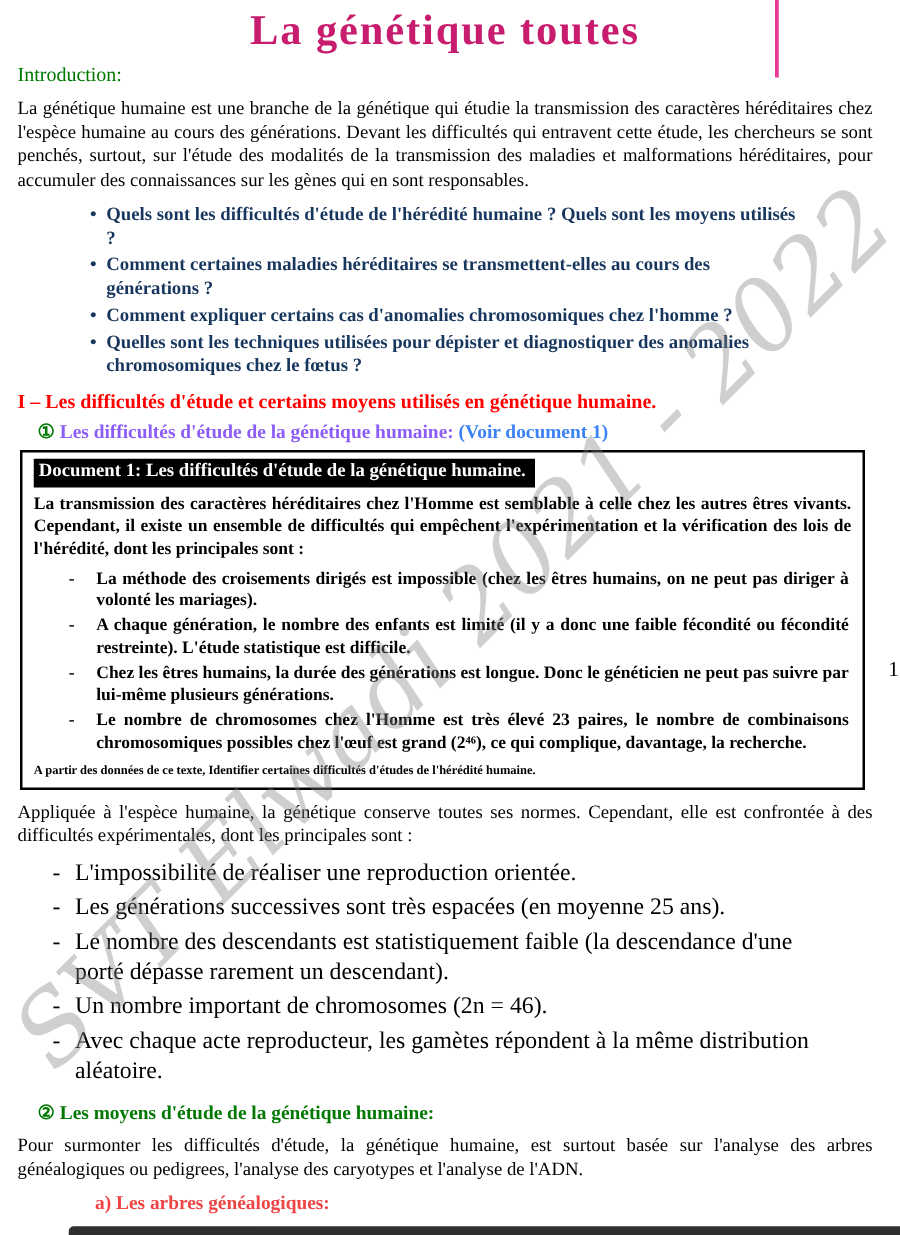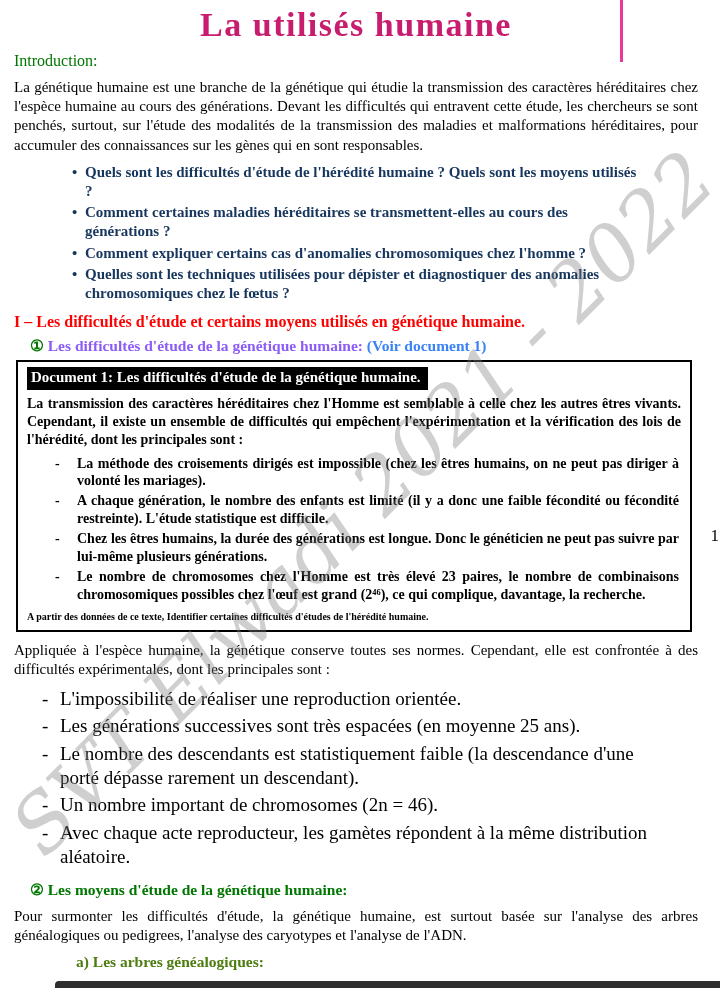--- a/index.html
+++ b/index.html
@@ -54,21 +54,21 @@
 
   .dash-list { list-style:none; margin-top:8px; padding-left:42px; padding-right:28px; }
   .dash-list li { position:relative; font-size:19px; line-height:1.28; padding-left:4px; margin-bottom:3px; }
   .dash-list li::before { content:"-"; position:absolute; left:-14px; }
 
   .green-sub2 { margin-top:12px; padding-left:16px; font-size:15.5px; }
   .green-sub2 .marker, .green-sub2 .green { color:#007700; font-weight:bold; }
 
   .final-para { font-size:15px; line-height:1.28; text-align:justify; margin-top:8px; }
 
-  .sub-a { color:#4d7c0f; font-weight:bold; font-size:15.5px; margin-top:7px; padding-left:62px; }
+  .sub-a { color:#ef4444; font-weight:bold; font-size:15.5px; margin-top:7px; padding-left:62px; }
 
   .watermark {
     position:absolute; left:-130px; top:455px; width:1000px; height:110px;
     text-align:center; transform:rotate(-45deg); transform-origin:center;
     font-size:78px; font-style:italic; white-space:nowrap;
     color:rgba(130,130,130,0.38); z-index:6; pointer-events:none;
     font-family:"DejaVu Serif","Liberation Serif",serif;
   }
 
   .pink-line { position:absolute; top:0; left:620px; width:3px; height:62px; background:#e8399b; z-index:2; }
@@ -80,21 +80,21 @@
 
 <div class="page">
 
   <div class="watermark">SVT Elwadi 2021 - 2022</div>
   <div class="pink-line"></div>
   <div class="page-number">1</div>
   <div class="bottom-bar"></div>
 
   <div class="content">
 
-    <h1 class="title">La utilisés humaine</h1>
+    <h1 class="title">La génétique toutes</h1>
 
     <h2 class="intro-heading">Introduction:</h2>
 
     <p class="body-para">La génétique humaine est une branche de la génétique qui étudie la transmission des caractères héréditaires chez l'espèce humaine au cours des générations. Devant les difficultés qui entravent cette étude, les chercheurs se sont penchés, surtout, sur l'étude des modalités de la transmission des maladies et malformations héréditaires, pour accumuler des connaissances sur les gènes qui en sont responsables.</p>
 
     <ul class="questions">
       <li><span>Quels sont les difficultés d'étude de l'hérédité humaine ? Quels sont les moyens utilisés ?</span></li>
       <li><span>Comment certaines maladies héréditaires se transmettent-elles au cours des générations ?</span></li>
       <li><span>Comment expliquer certains cas d'anomalies chromosomiques chez l'homme ?</span></li>
       <li><span>Quelles sont les techniques utilisées pour dépister et diagnostiquer des anomalies chromosomiques chez le fœtus ?</span></li>

